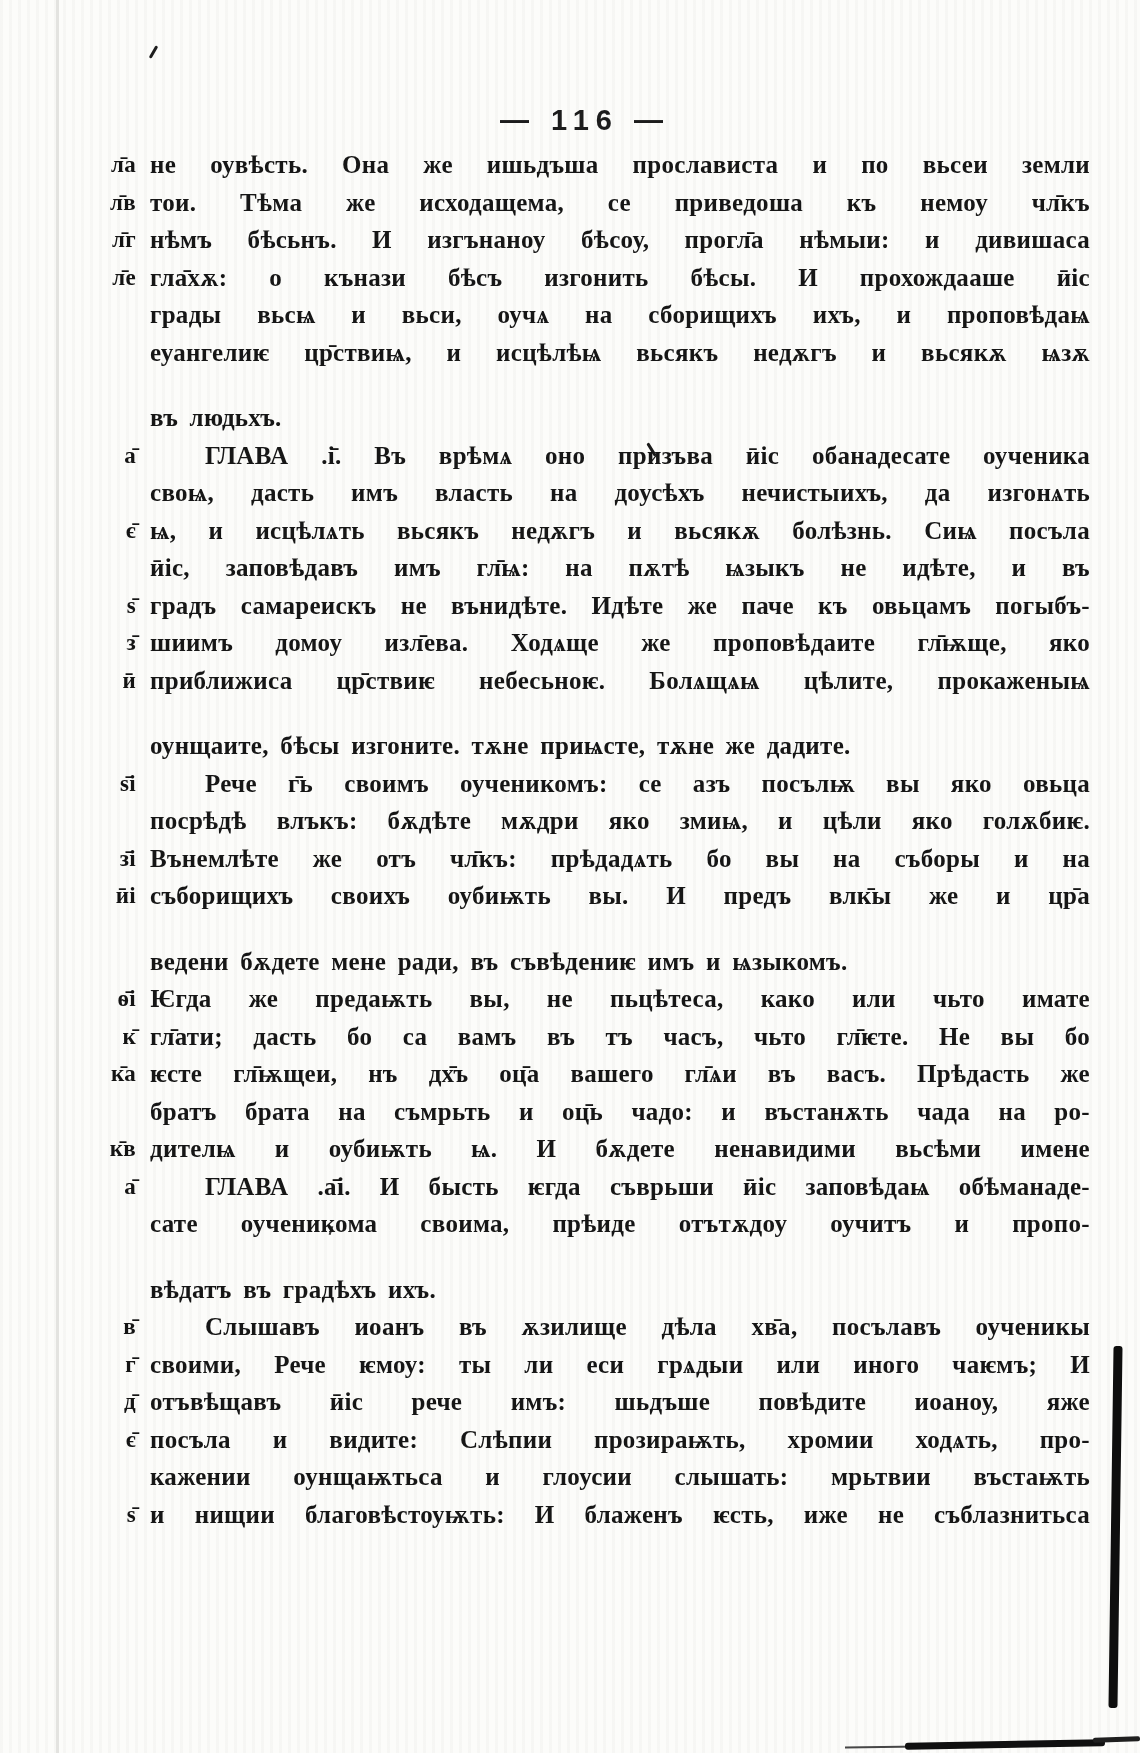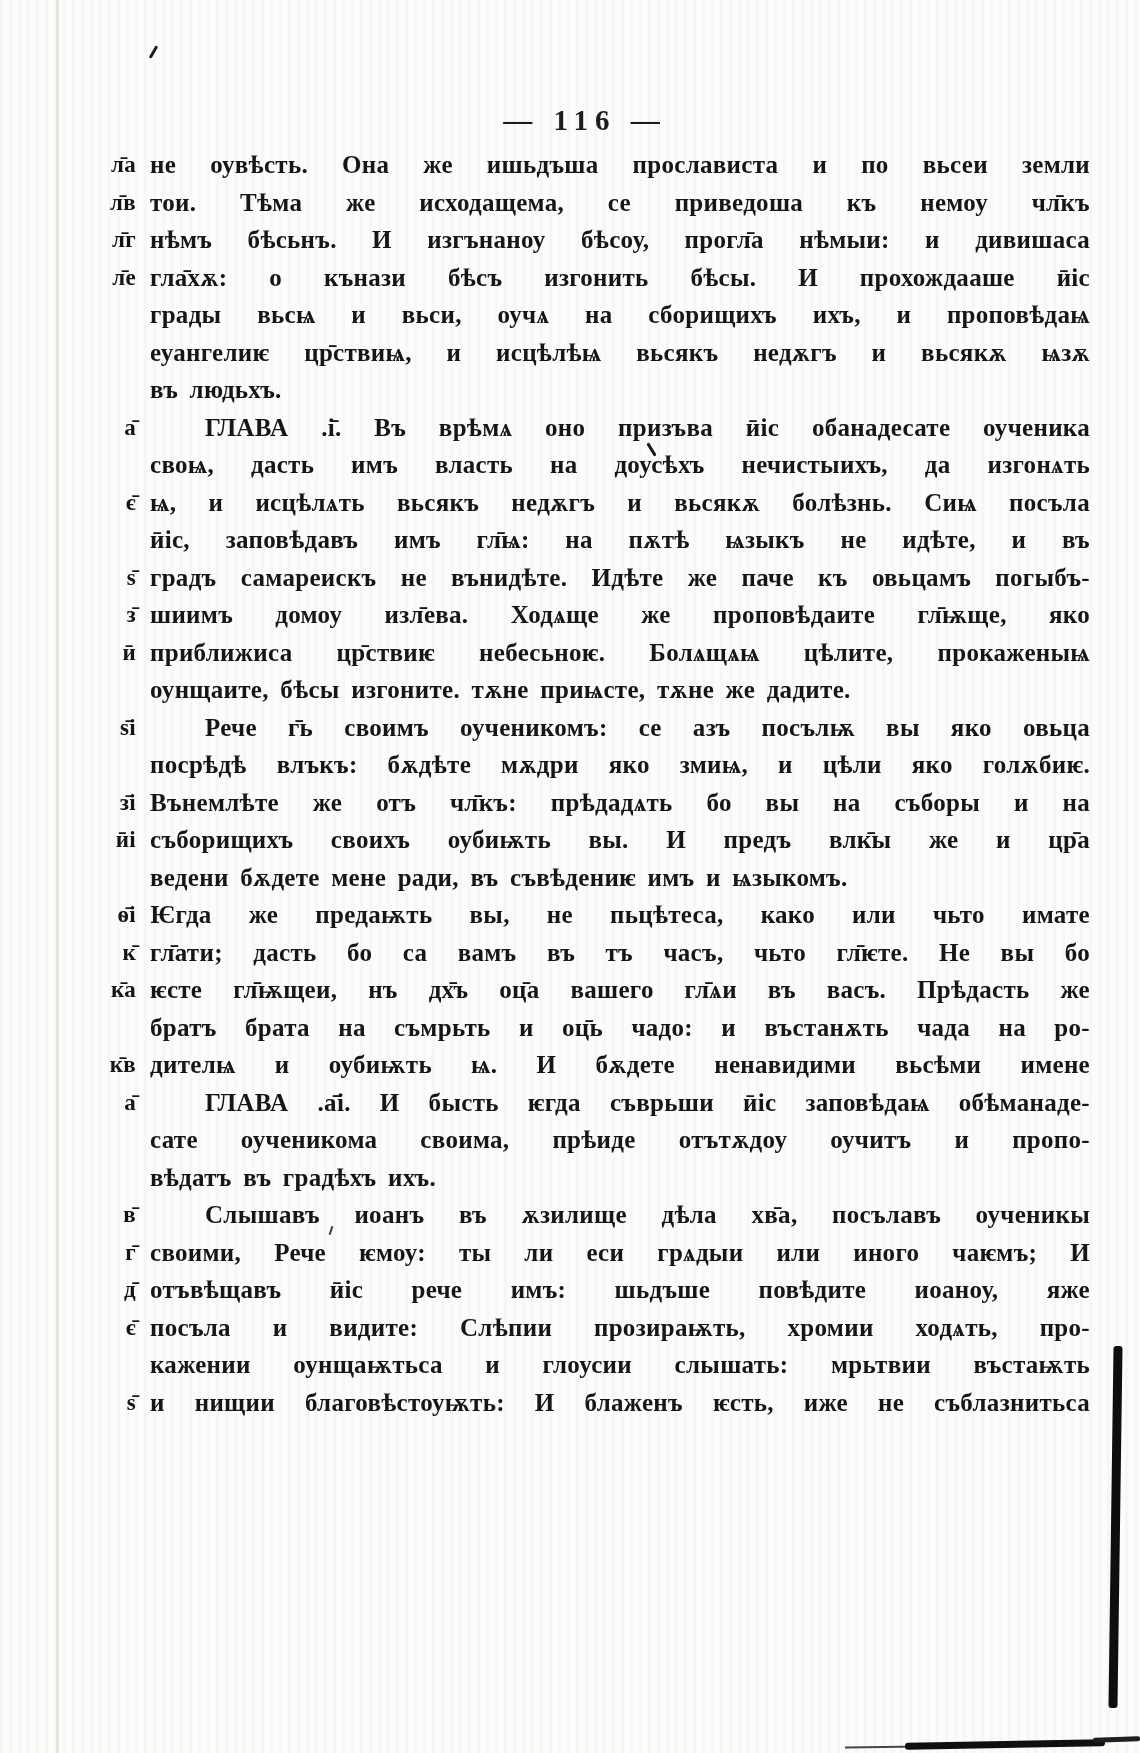--- a/index.html
+++ b/index.html
@@ -8,38 +8,38 @@
     background-color:#fcfcfa;
     background-image:repeating-linear-gradient(90deg,
       rgba(120,120,112,0.045) 0px, rgba(120,120,112,0.045) 3px,
       rgba(255,255,255,0) 3px, rgba(255,255,255,0) 9px);
     font-family:"DejaVu Sans","Liberation Sans",sans-serif;
     color:#161616;
   }
   .page-header{
     position:absolute; top:104px; left:30px; width:1110px;
     text-align:center;
-    font-family:Liberation Serif, serif;
+    font-family:Liberation Sans, sans-serif;
     font-size:29px; font-weight:bold; letter-spacing:7px; color:#1c1c1c;
   }
   #text-block{
     position:absolute; left:60px; top:146px; width:1030px;
   }
   .line{
     display:flex; line-height:37.5px;
     font-size:25px; font-weight:bold; letter-spacing:0.3px;font-family:Liberation Serif, serif;
   }
   .num{
     flex:0 0 90px; box-sizing:border-box; padding-right:14px;
     text-align:right; font-size:23px; color:#141414;
   }
   .txt{
     flex:1; text-align:justify; text-align-last:justify; word-spacing:2px;
   }
-  .line.flush .txt{ text-align:left; text-align-last:left; word-spacing:5px; }
+  .line.flush .txt{ text-align:left; text-align-last:left; word-spacing:5px;margin-top:28px; }
   .line.indent .txt{ text-indent:55px; }
 
   
   .gutter-line{
     position:absolute; left:56px; top:0; width:3px; height:1753px;
     background:#e3e3e0;
   }
   .stray-slash{
     position:absolute; left:152px; top:45px; width:3px; height:14px;
     background:#1d1d1d; transform:rotate(30deg); border-radius:2px;

